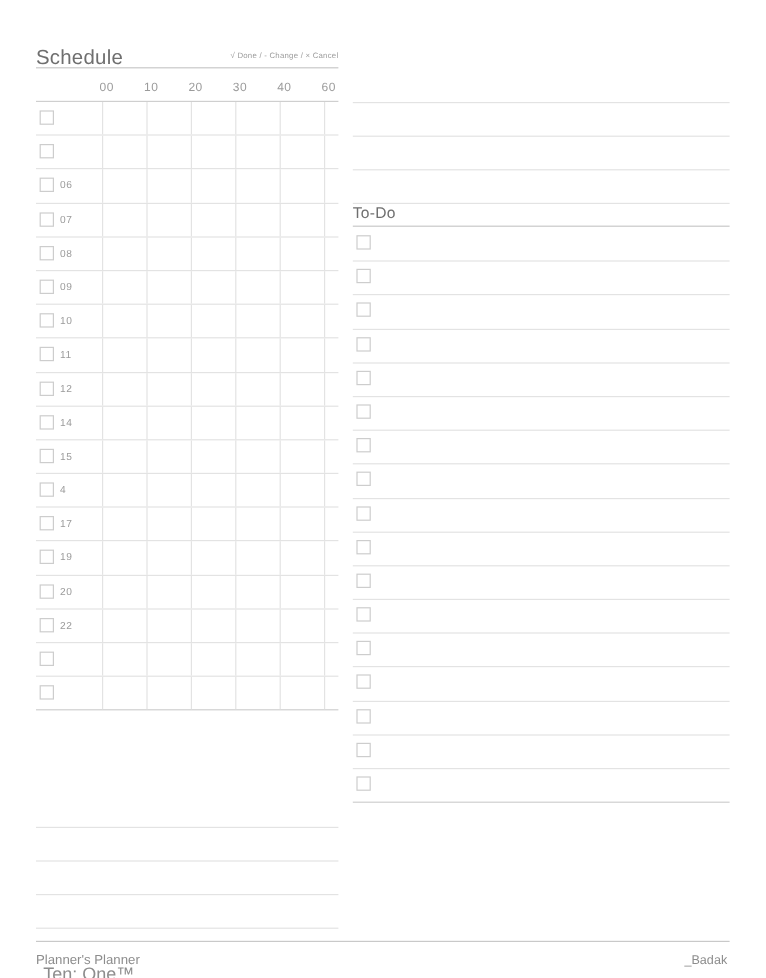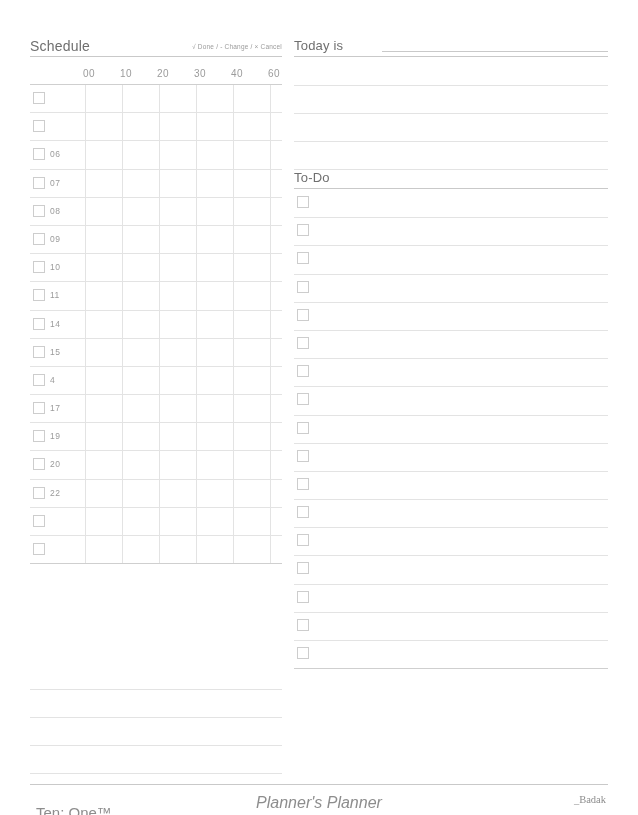--- a/index.html
+++ b/index.html
@@ -30,21 +30,21 @@
     width: 252px;
   }
   .sched-head {
     position: relative;
     height: 20px;
   }
   .sched-title {
     position: absolute;
     left: 0;
     top: 0;
-    font-size: 14px;
+    font-size: 17px;
     color: #6f6f6f;
     letter-spacing: .2px;
   }
   .sched-rule {
     position: absolute;
     left: 0;
     top: 18px;
     width: 252px;
     height: 1px;
     background: #c9c9c9;
@@ -247,32 +247,29 @@
     left: 6px;
     top: 12px;
     font-size: 15px;
     color: #8d8d8d;
   }
   .footer-center {
     position: absolute;
     left: 0;
     right: 0;
     top: 2px;
-    text-align: center;
-    font-size: 16px;
+    font-size: 11px;
     color: #8d8d8d;
-    font-style: italic;
   }
   .footer-right {
     position: absolute;
     right: 2px;
     top: 2px;
     font-size: 10.5px;
     color: #8d8d8d;
-    font-family: Liberation Serif, serif;
   }
 </style>
 </head>
 <body>
 
 <div class="page">
 
   <div class="schedule-block">
     <div class="sched-head">
       <div class="sched-title">Schedule</div>
@@ -366,20 +363,30 @@
         <div class="hr-label">11</div>
         <div class="vline" style="left: 55px;"></div>
         <div class="vline" style="left: 92px;"></div>
         <div class="vline" style="left: 129px;"></div>
         <div class="vline" style="left: 166px;"></div>
         <div class="vline" style="left: 203px;"></div>
         <div class="vline" style="left: 240px;"></div>
       </div>
       <div class="grid-row">
         <div class="chk"></div>
+        <div class="hr-label">12</div>
+        <div class="vline" style="left: 55px;"></div>
+        <div class="vline" style="left: 92px;"></div>
+        <div class="vline" style="left: 129px;"></div>
+        <div class="vline" style="left: 166px;"></div>
+        <div class="vline" style="left: 203px;"></div>
+        <div class="vline" style="left: 240px;"></div>
+      </div>
+      <div class="grid-row">
+        <div class="chk"></div>
         <div class="hr-label">14</div>
         <div class="vline" style="left: 55px;"></div>
         <div class="vline" style="left: 92px;"></div>
         <div class="vline" style="left: 129px;"></div>
         <div class="vline" style="left: 166px;"></div>
         <div class="vline" style="left: 203px;"></div>
         <div class="vline" style="left: 240px;"></div>
       </div>
       <div class="grid-row">
         <div class="chk"></div>
@@ -463,27 +470,20 @@
       </div>
     </div>
 
   <div class="notes-lines" id="note-lines">
       <div class="nline"></div>
       <div class="nline"></div>
       <div class="nline"></div>
       <div class="nline"></div>
     </div>
 
-  <div class="today-block">
-    <div class="today-head">
-      <div class="today-title">Today is</div>
-      <div class="today-fill-rule"></div>
-      <div class="today-rule"></div>
-    </div>
-  </div>
   <div class="today-lines" id="today-lines">
       <div class="tline"></div>
       <div class="tline"></div>
       <div class="tline"></div>
       <div class="tline"></div>
     </div>
 
   <div class="todo-block">
     <div class="todo-head">
       <div class="todo-title">To-Do</div>

